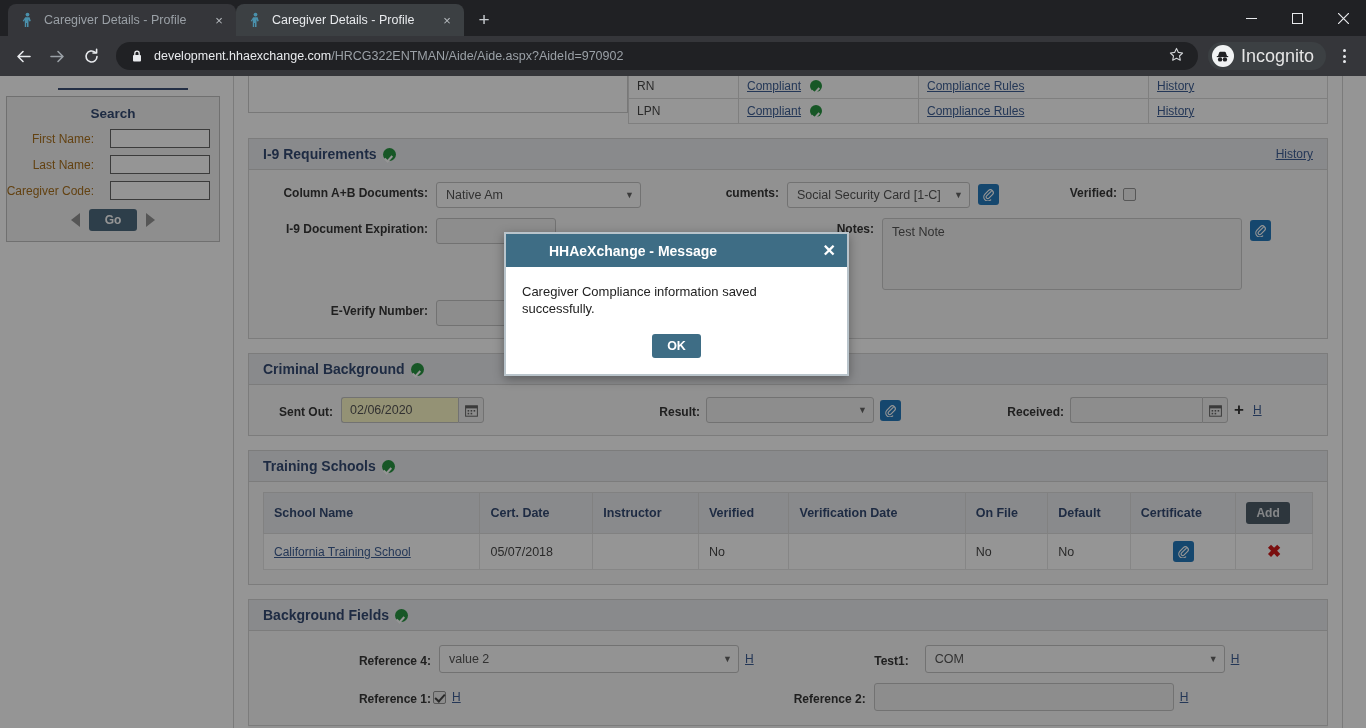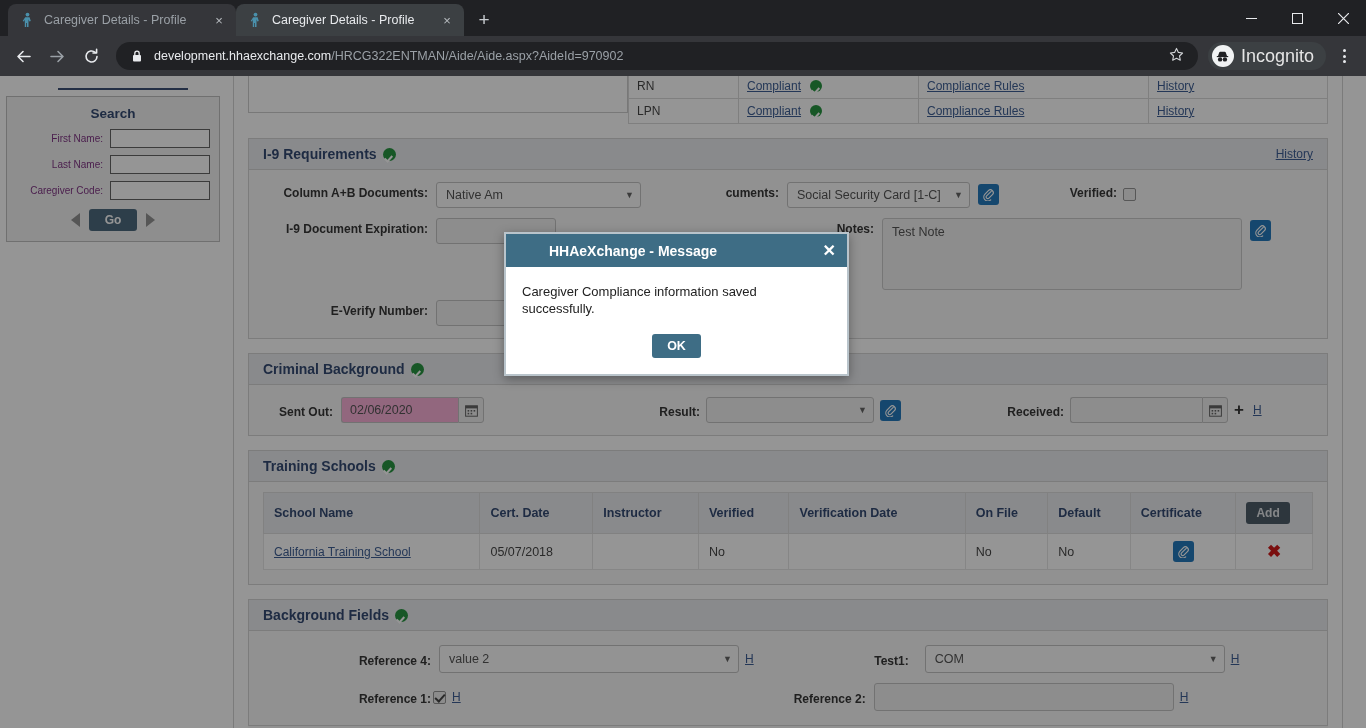--- a/index.html
+++ b/index.html
@@ -132,21 +132,21 @@
   }
   .search-title {
     text-align: center; font-size: 13.5px; font-weight: bold;
     color: #1f3864; padding: 3px 0 8px;
   }
   .srow {
     display: flex; align-items: center;
     justify-content: flex-end; margin-bottom: 7px; padding-right: 9px;
   }
   .srow label {
-    font-size: 10px; color: #701a75; margin-right: 7px; white-space: nowrap;
+    font-size: 12px; color: #a16207; margin-right: 16px; white-space: nowrap;
   }
   .srow input {
     width: 100px; height: 19px; border: 1px solid #555;
     background: #fff; font-size: 12px; padding: 0 3px;
     font-family: "Liberation Sans", sans-serif;
   }
   .gorow {
     display: flex; align-items: center; justify-content: center;
     gap: 9px; margin-top: 9px;
   }
@@ -227,21 +227,21 @@
     text-overflow: ellipsis;
   }
   .caret { font-size: 9px; color: #555; margin-left: 6px; }
   .finput {
     height: 26px; border: 1px solid #bdbdbd; background: #f0f0f0;
     border-radius: 3px; font-size: 12.5px; color: #444;
     display: flex; align-items: center; padding: 0 8px;
   }
   .datewrap { display: flex; }
   .datewrap .finput {
-    border-radius: 3px 0 0 3px; border-right: none; background: #f9a8d4;
+    border-radius: 3px 0 0 3px; border-right: none; background: #fef9c3;
   }
   .calbtn {
     width: 26px; height: 26px; border: 1px solid #bdbdbd;
     border-radius: 0 3px 3px 0; background: #eeeeee;
     display: flex; align-items: center; justify-content: center;
   }
   .clip {
     width: 21px; height: 21px; background: #0f6cb5;
     border-radius: 3px; display: flex; align-items: center;
     justify-content: center; flex: 0 0 21px;

